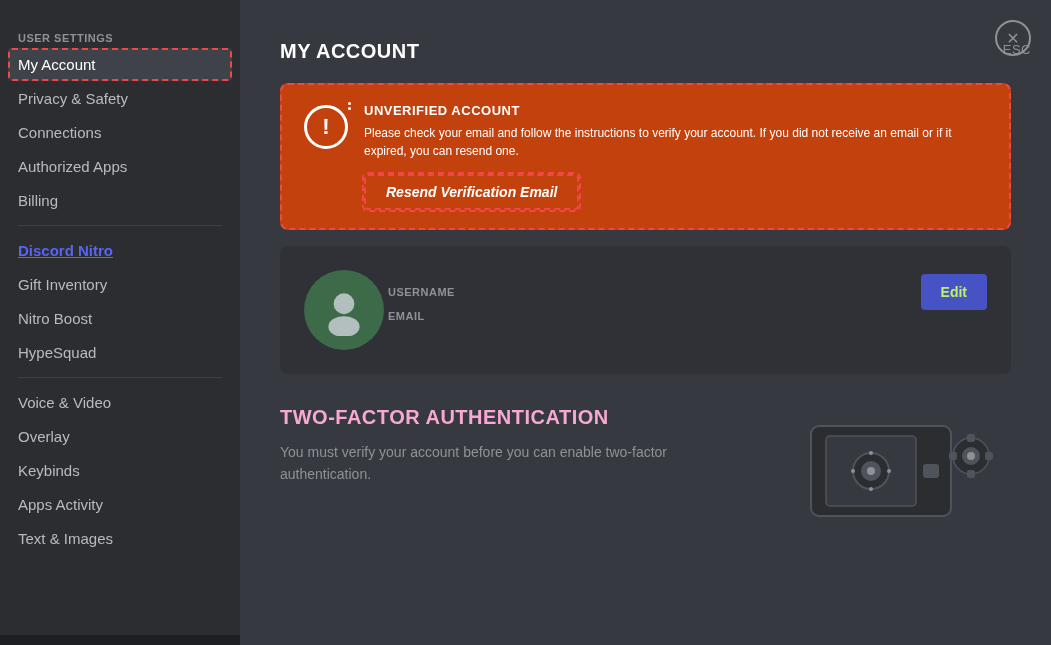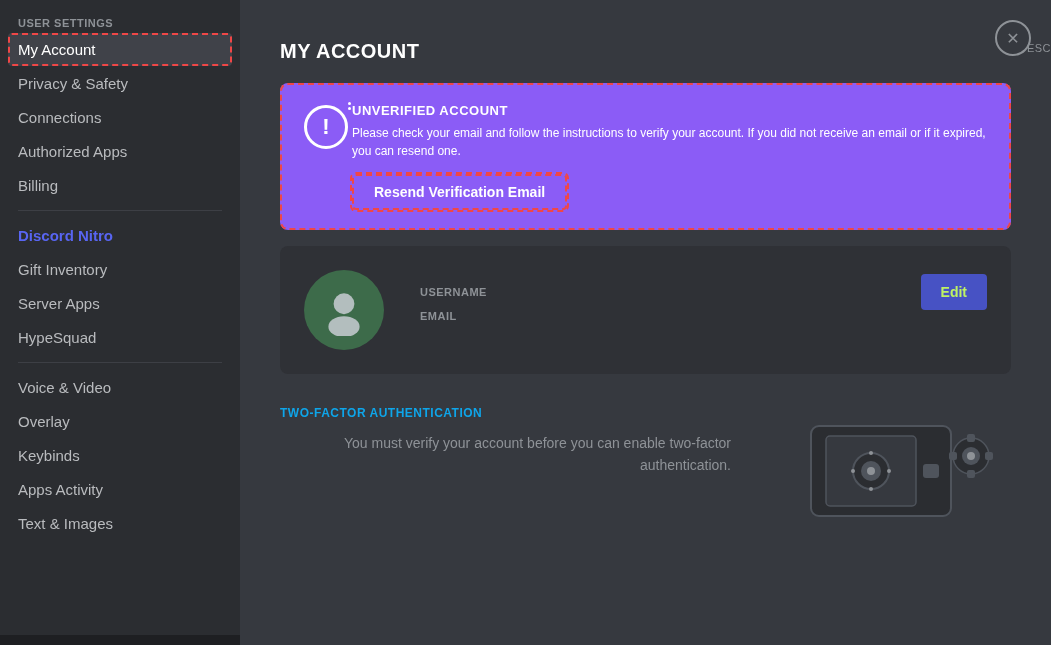--- a/index.html
+++ b/index.html
@@ -14,21 +14,21 @@
       display: flex;
     }
 
     
     .sidebar {
       width: 240px;
       min-width: 240px;
       background: #2b2d31;
       height: 635px;
       overflow-y: auto;
-      padding: 9px 8px;
+      padding: 24px 8px;
     }
     .sidebar-section-label {
       font-size: 11px;
       font-weight: 700;
       color: #8e9297;
       text-transform: uppercase;
       letter-spacing: 0.5px;
       padding: 8px 10px 4px 10px;
     }
     .sidebar-item {
@@ -71,26 +71,26 @@
       font-size: 20px;
       font-weight: 700;
       color: #fff;
       text-transform: uppercase;
       letter-spacing: 0.5px;
       margin-bottom: 20px;
     }
 
     
     .warning-banner {
-      background: #8b5cf6;
+      background: #c2410c;
       border-radius: 8px;
       padding: 20px 24px;
       display: flex;
       align-items: flex-start;
-      gap: 4px;
+      gap: 16px;
       margin-bottom: 16px;
       outline: 2px dashed #f04747;
       outline-offset: -2px;
     }
     .warning-icon {
       width: 44px;
       height: 44px;
       min-width: 44px;
       border: 3px solid #fff;
       border-radius: 50%;
@@ -143,30 +143,31 @@
     .resend-btn {
       background: transparent;
       border: 2px dashed #f04747;
       border-radius: 4px;
       color: #fff;
       font-size: 14px;
       font-weight: 600;
       padding: 8px 20px;
       cursor: pointer;
       outline: 2px dashed #f04747;
+      font-style: italic;
     }
 
     
     .account-card {
       background: #2f3136;
       border-radius: 8px;
       padding: 24px;
       display: flex;
       align-items: center;
-      gap: 36px;
+      gap: 4px;
       margin-bottom: 32px;
     }
     .avatar-container {
       width: 80px;
       height: 80px;
       min-width: 80px;
     }
     .avatar {
       width: 80px;
       height: 80px;
@@ -210,32 +211,31 @@
     
     .tfa-section {
       display: flex;
       align-items: flex-start;
       gap: 40px;
     }
     .tfa-text {
       flex: 1;
     }
     .section-title {
-      font-size: 12px;
+      font-size: 20px;
       font-weight: 700;
-      color: #0ea5e9;
+      color: #f9a8d4;
       text-transform: uppercase;
       letter-spacing: 0.5px;
       margin-bottom: 12px;
     }
     .section-desc {
       font-size: 14px;
       color: #8e9297;
       line-height: 1.6;
-      text-align: right;
     }
     .tfa-illustration {
       width: 240px;
       min-width: 240px;
       height: 120px;
       display: flex;
       align-items: center;
       justify-content: center;
     }
 
@@ -252,25 +252,25 @@
       color: #8e9297;
       font-size: 16px;
       cursor: pointer;
       display: flex;
       align-items: center;
       justify-content: center;
       flex-direction: column;
       gap: 2px;
     }
     .close-label {
-      font-size: 11px;
+      font-size: 13px;
       color: #8e9297;
       position: absolute;
       top: 42px;
-      right: 0;
+      right: 20px;
       letter-spacing: 0.5px;
     }
   </style>
 </head>
 <body>
 
 <nav class="sidebar">
   <div class="sidebar-section-label">USER SETTINGS</div>
 
   <div class="sidebar-item active">
@@ -284,28 +284,28 @@
   </div>
   <div class="sidebar-item">
     <span>Authorized Apps</span>
   </div>
   <div class="sidebar-item">
     <span>Billing</span>
   </div>
 
   <div class="sidebar-divider"></div>
 
-  <div class="sidebar-item highlight" style="color:#5865f2; font-weight:600;">
+  <div class="sidebar-item highlight" style="color:#5865f2; font-weight:600;text-decoration:underline;">
     <span>Discord Nitro</span>
   </div>
   <div class="sidebar-item">
     <span>Gift Inventory</span>
   </div>
   <div class="sidebar-item">
-    <span>Server Apps</span>
+    <span>Nitro Boost</span>
   </div>
   <div class="sidebar-item">
     <span>HypeSquad</span>
   </div>
 
   <div class="sidebar-divider"></div>
 
 
   <div class="sidebar-item">
     <span>Voice &amp; Video</span>

